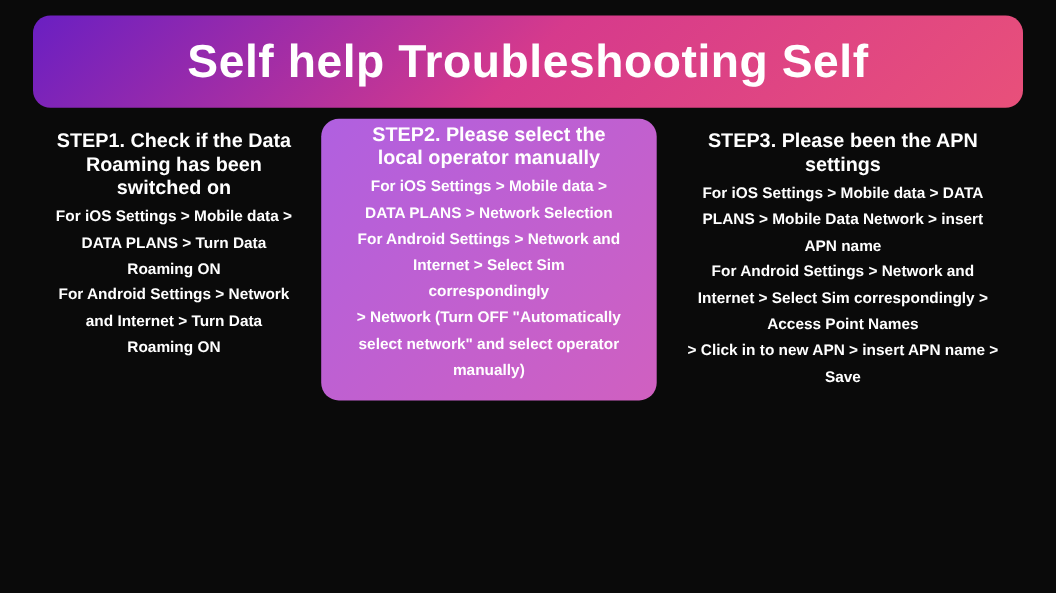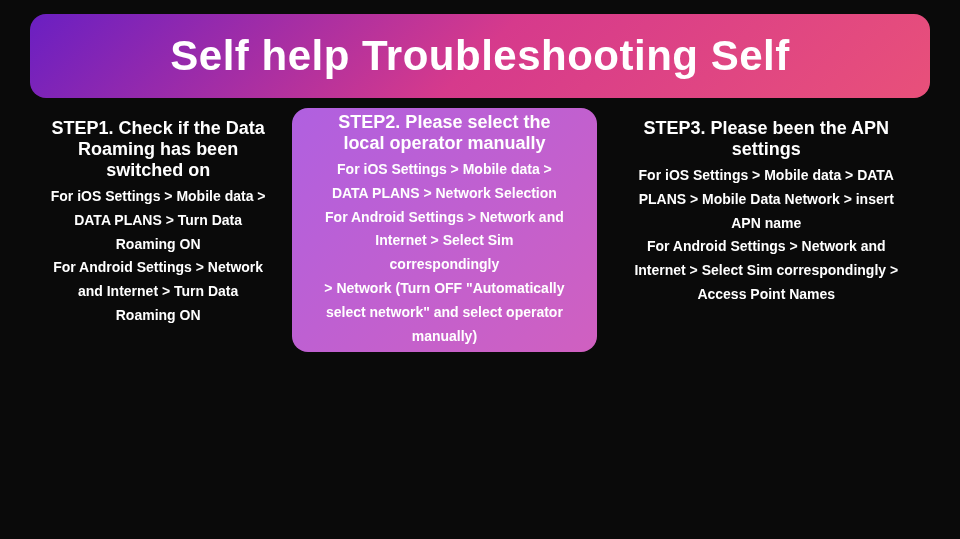--- a/index.html
+++ b/index.html
@@ -106,15 +106,18 @@
   </div>
 
   <div class="step-block">
     <div class="step-title">STEP3. Please been the APN settings</div>
     <div class="step-line">
       <span class="bold">For iOS Settings</span><span class="normal"> &gt; Mobile data &gt; DATA PLANS &gt; Mobile Data Network &gt; insert APN name</span>
     </div>
     <div class="step-line">
       <span class="bold">For Android Settings</span><span class="normal"> &gt; Network and Internet &gt; Select Sim correspondingly &gt; Access Point Names</span>
     </div>
+    <div class="step-line">
+      <span class="normal">&gt; Click in to new APN &gt; insert APN name &gt; Save</span>
+    </div>
   </div>
 
 </div>
 
 </body></html>

